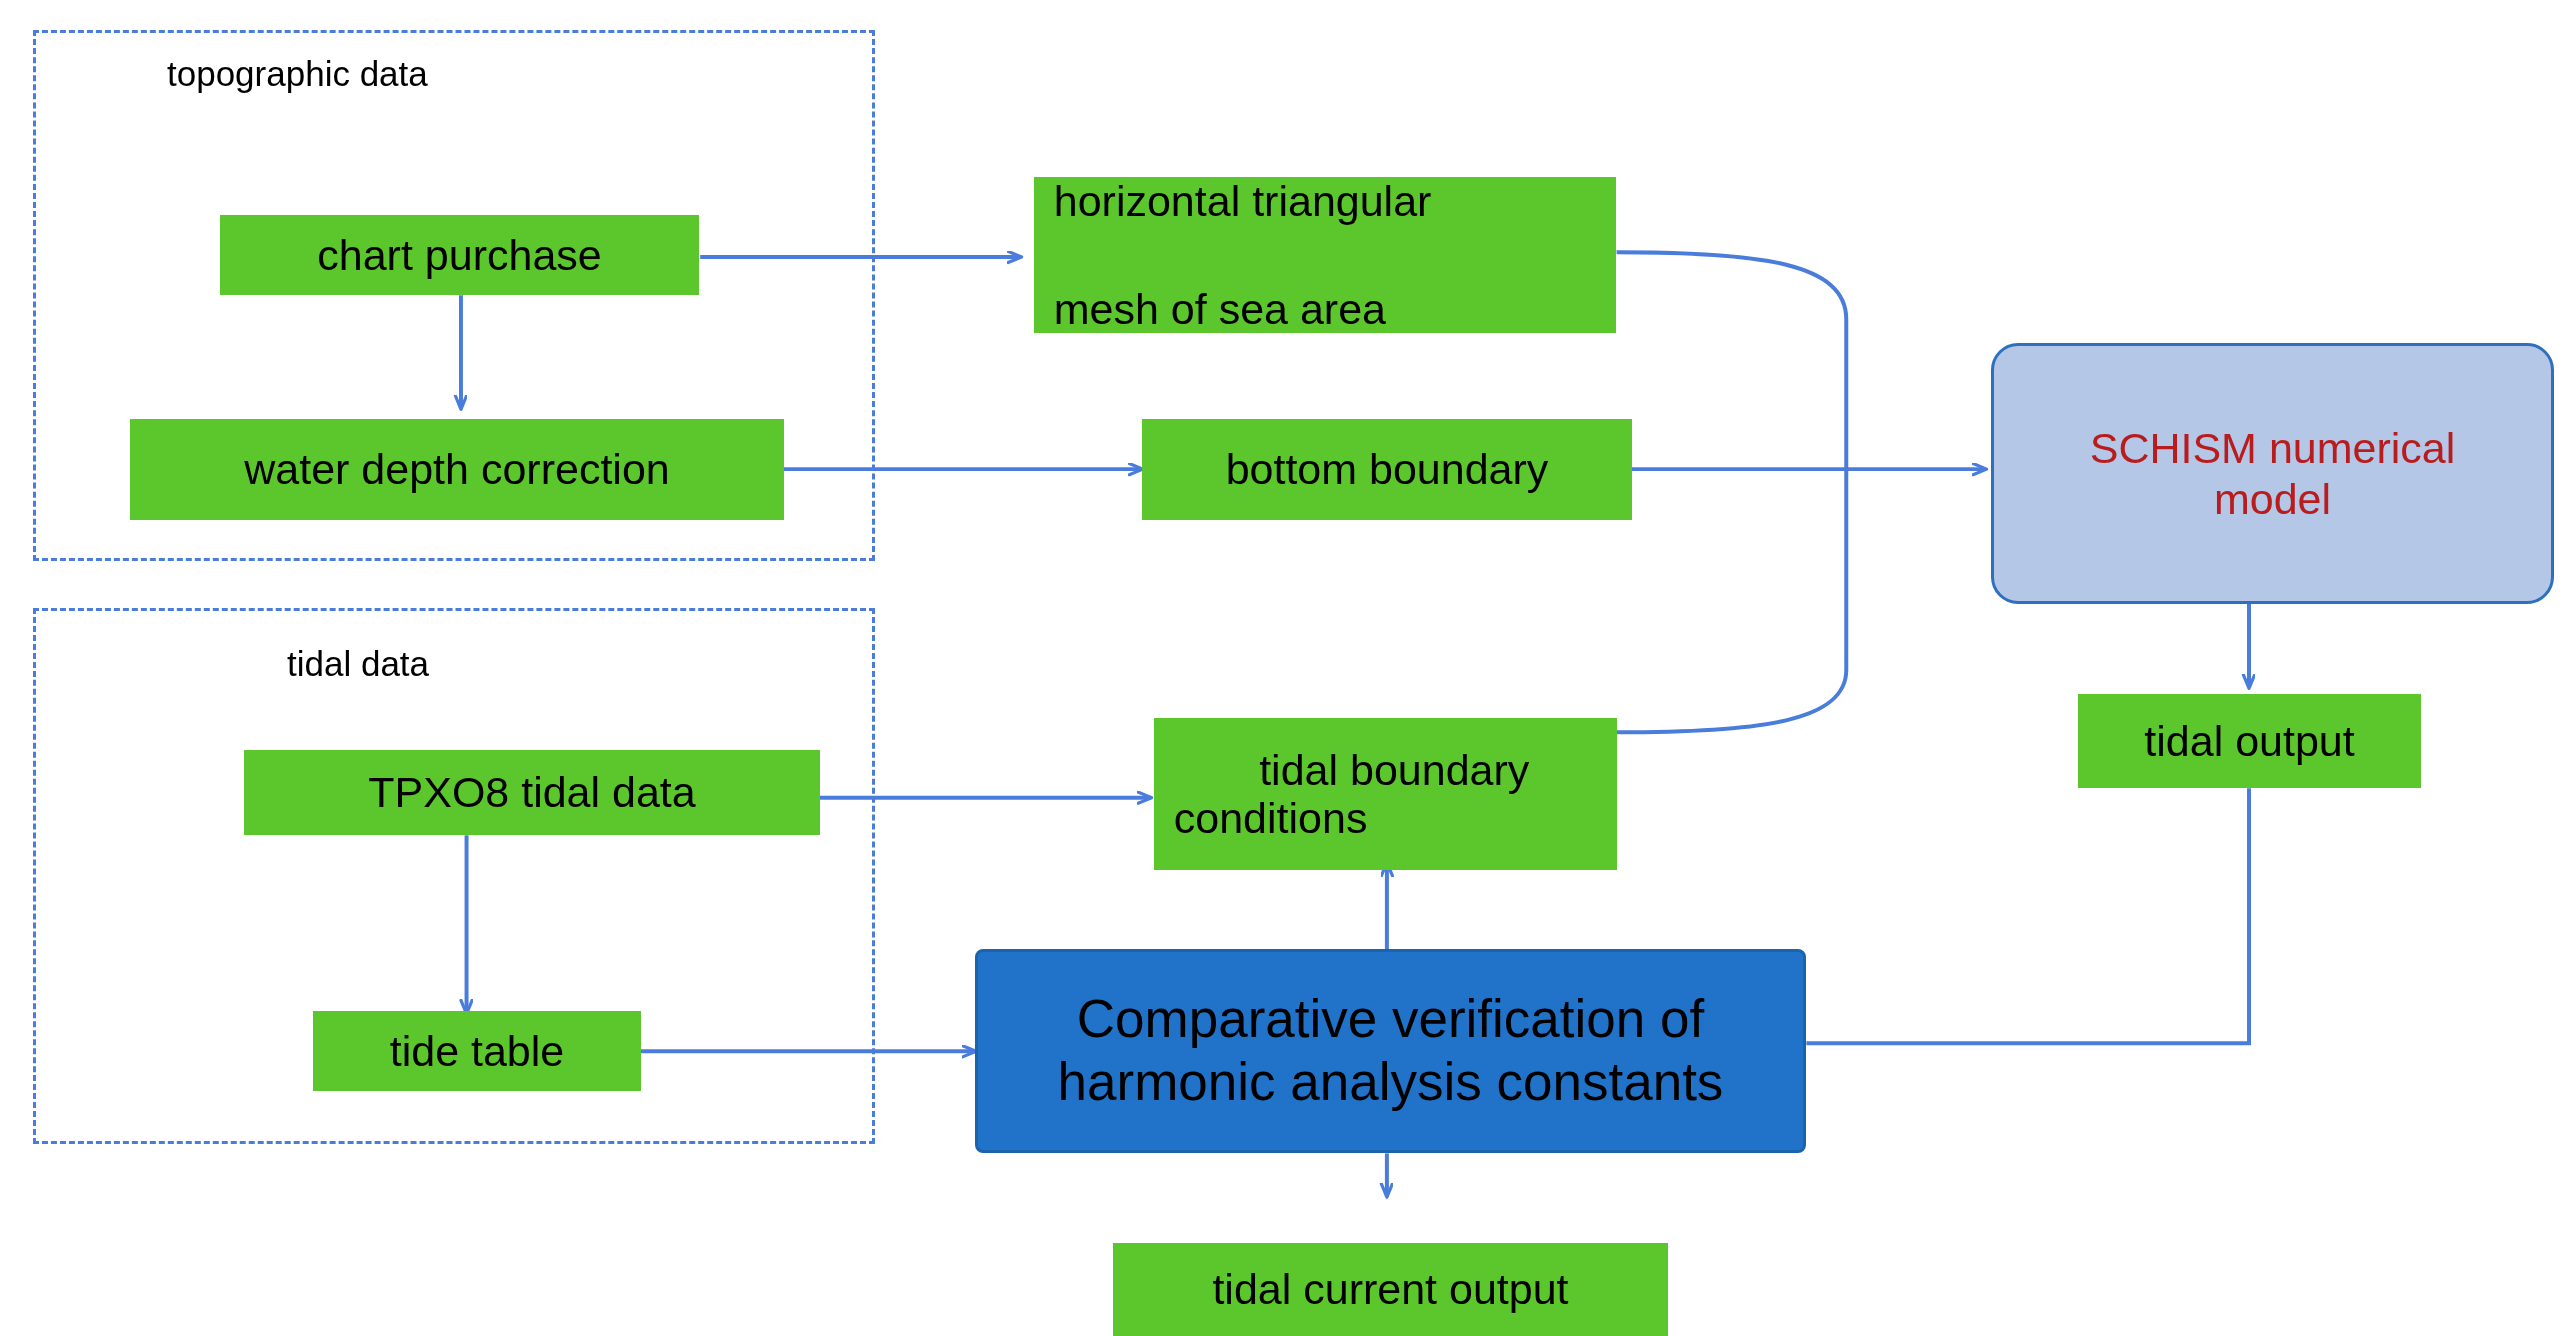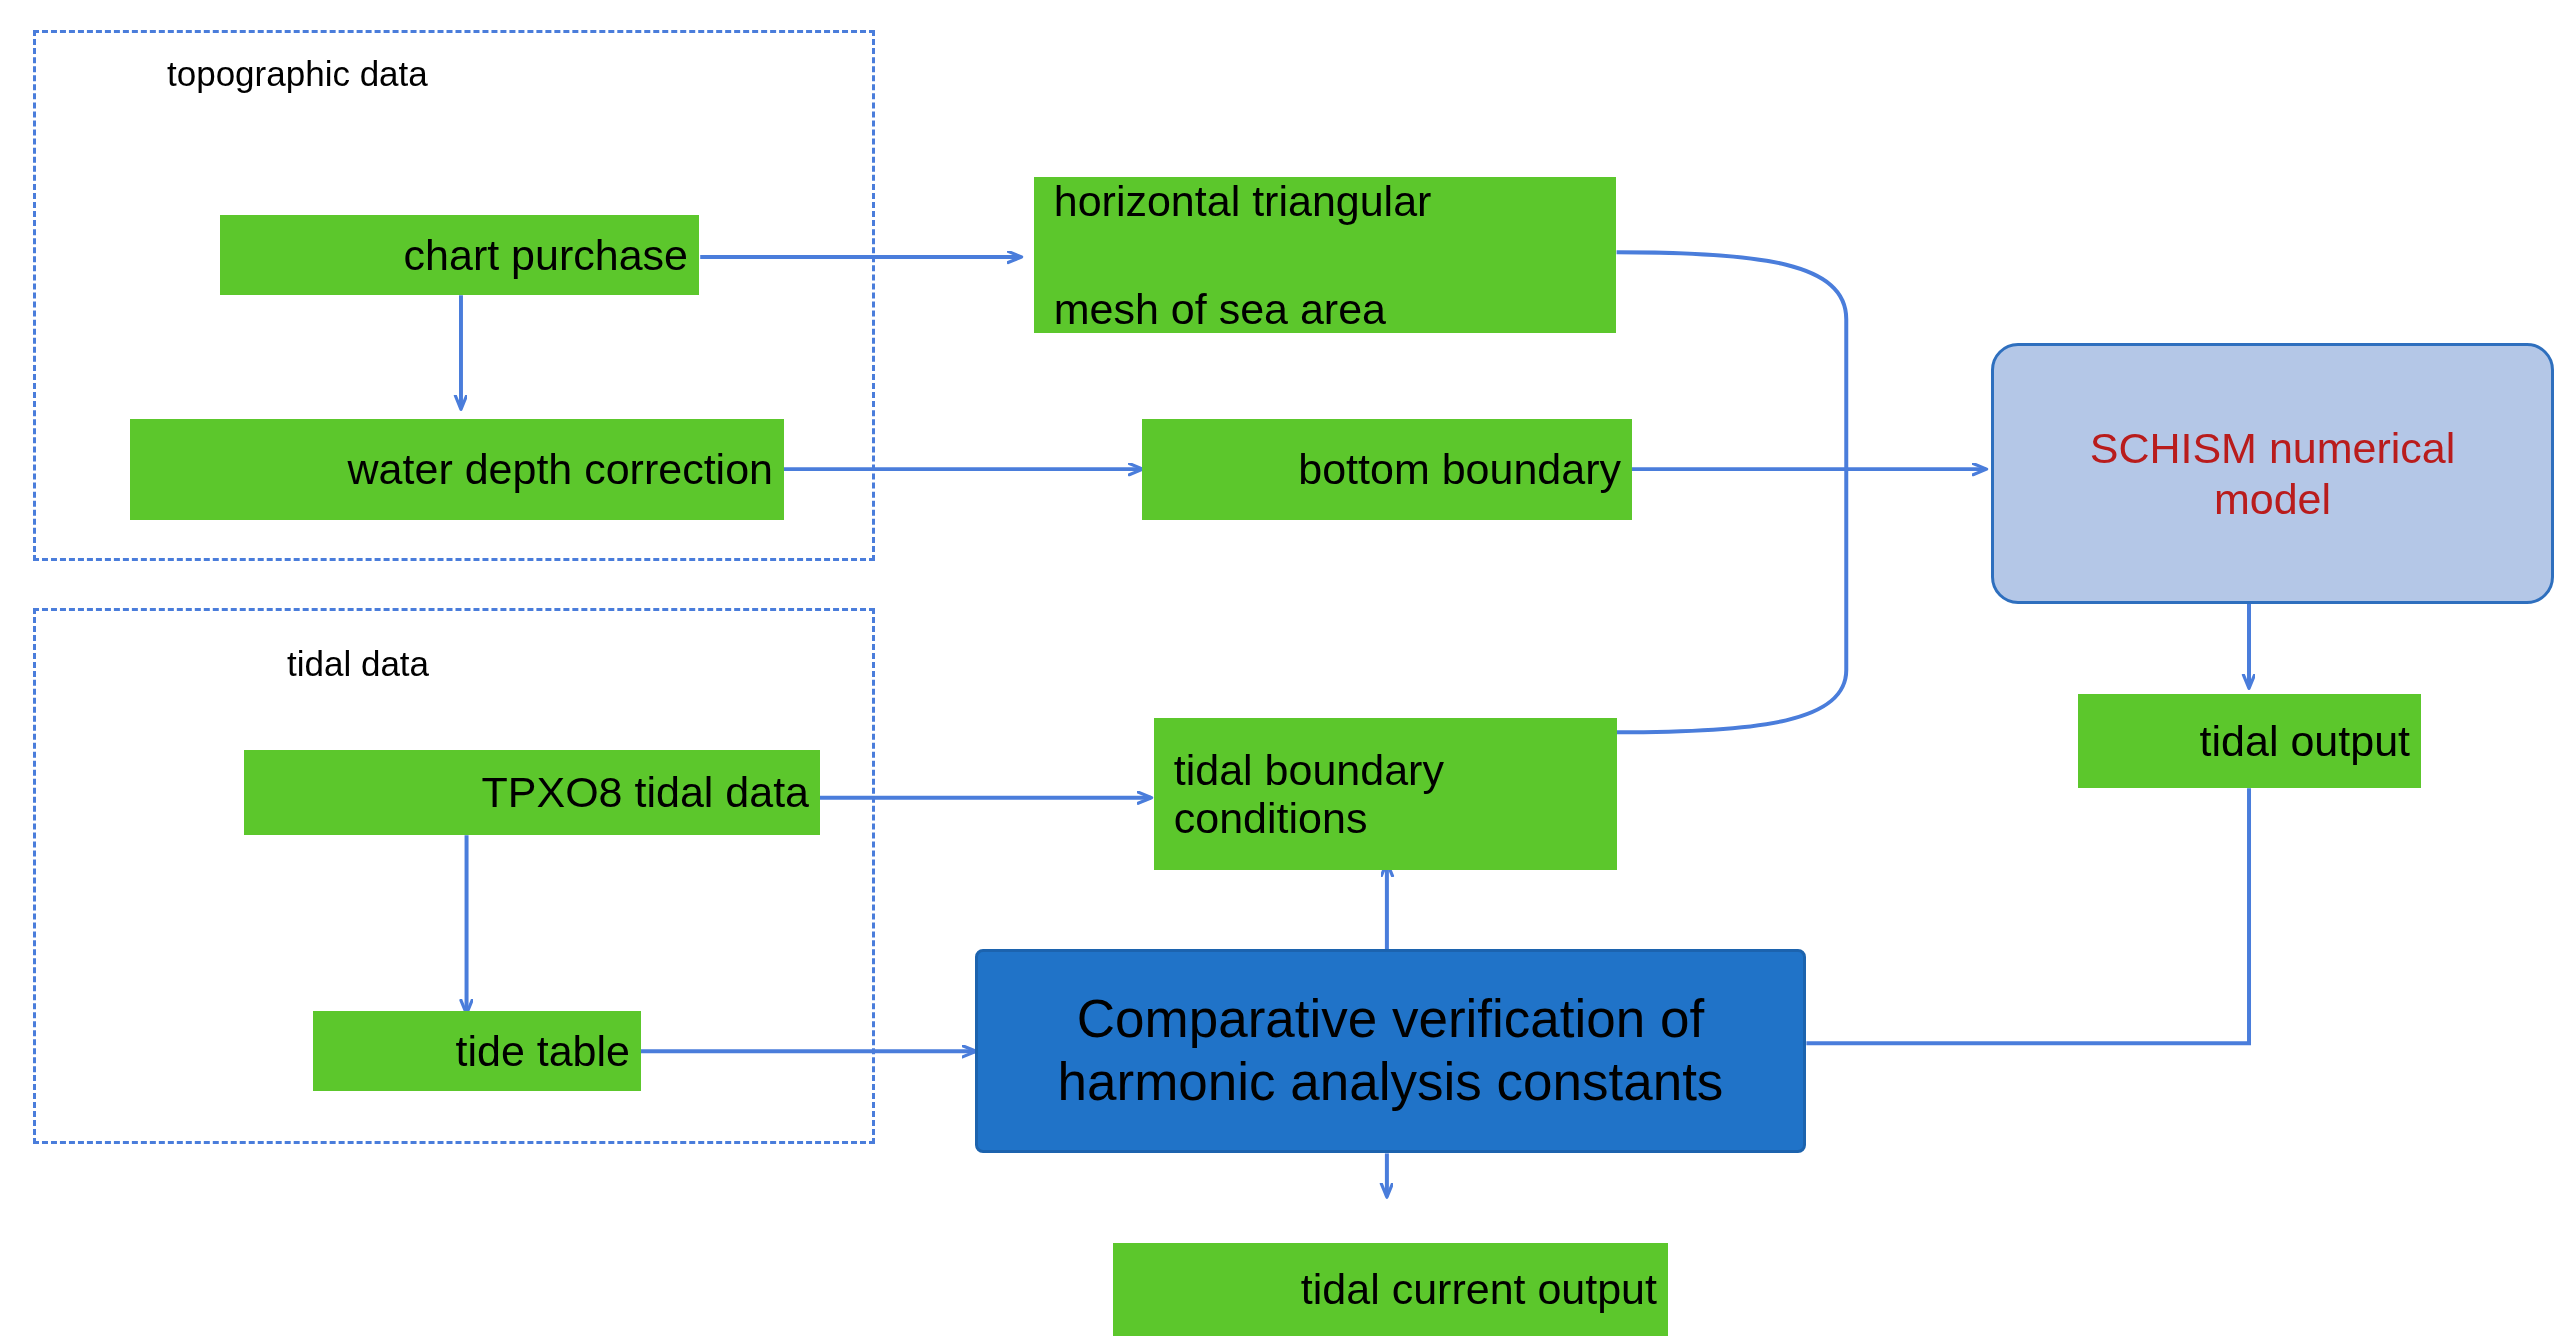--- a/index.html
+++ b/index.html
@@ -34,21 +34,21 @@
     color: #000000;
     font-size: 35px;
     line-height: 1;
     white-space: nowrap;
   }
   .node {
     position: absolute;
     box-sizing: border-box;
     display: flex;
     align-items: center;
-    justify-content: flex-end;
+    justify-content: center;
     text-align: center;
     padding: 0 11px;
   }
   .node-green {
     background: #5CC72C;
     color: #000000;
     font-size: 43px;
     line-height: 1.12;
   }
   .node-lightblue {
@@ -134,21 +134,21 @@
 
   <div class="node node-green" style="left:212px; top:750px; width:576px; height:85px;margin-left:32px;">
     <span>TPXO8 tidal data</span>
   </div>
 
   <div class="node node-green" style="left:313px; top:1011px; width:328px; height:80px;">
     <span>tide table</span>
   </div>
 
   <div class="node node-green" style="left:1154px; top:718px; width:463px; height:152px; flex-direction:column; justify-content:center;">
-    <span style="display:block; width:100%; text-align:left; padding-left:17.5px;">tidal boundary</span>
+    <span style="display:block; width:100%; text-align:center; padding-left:17.5px;">tidal boundary</span>
     <span style="display:block; width:100%; text-align:left; padding-left:17.5px;">conditions</span>
   </div>
 
   <div class="node node-lightblue" style="left:1991px; top:343px; width:563px; height:261px; flex-direction:column; justify-content:center;">
     <span>SCHISM numerical</span>
     <span>model</span>
   </div>
 
   <div class="node node-green" style="left:2078px; top:694px; width:343px; height:94px;">
     <span>tidal output</span>

